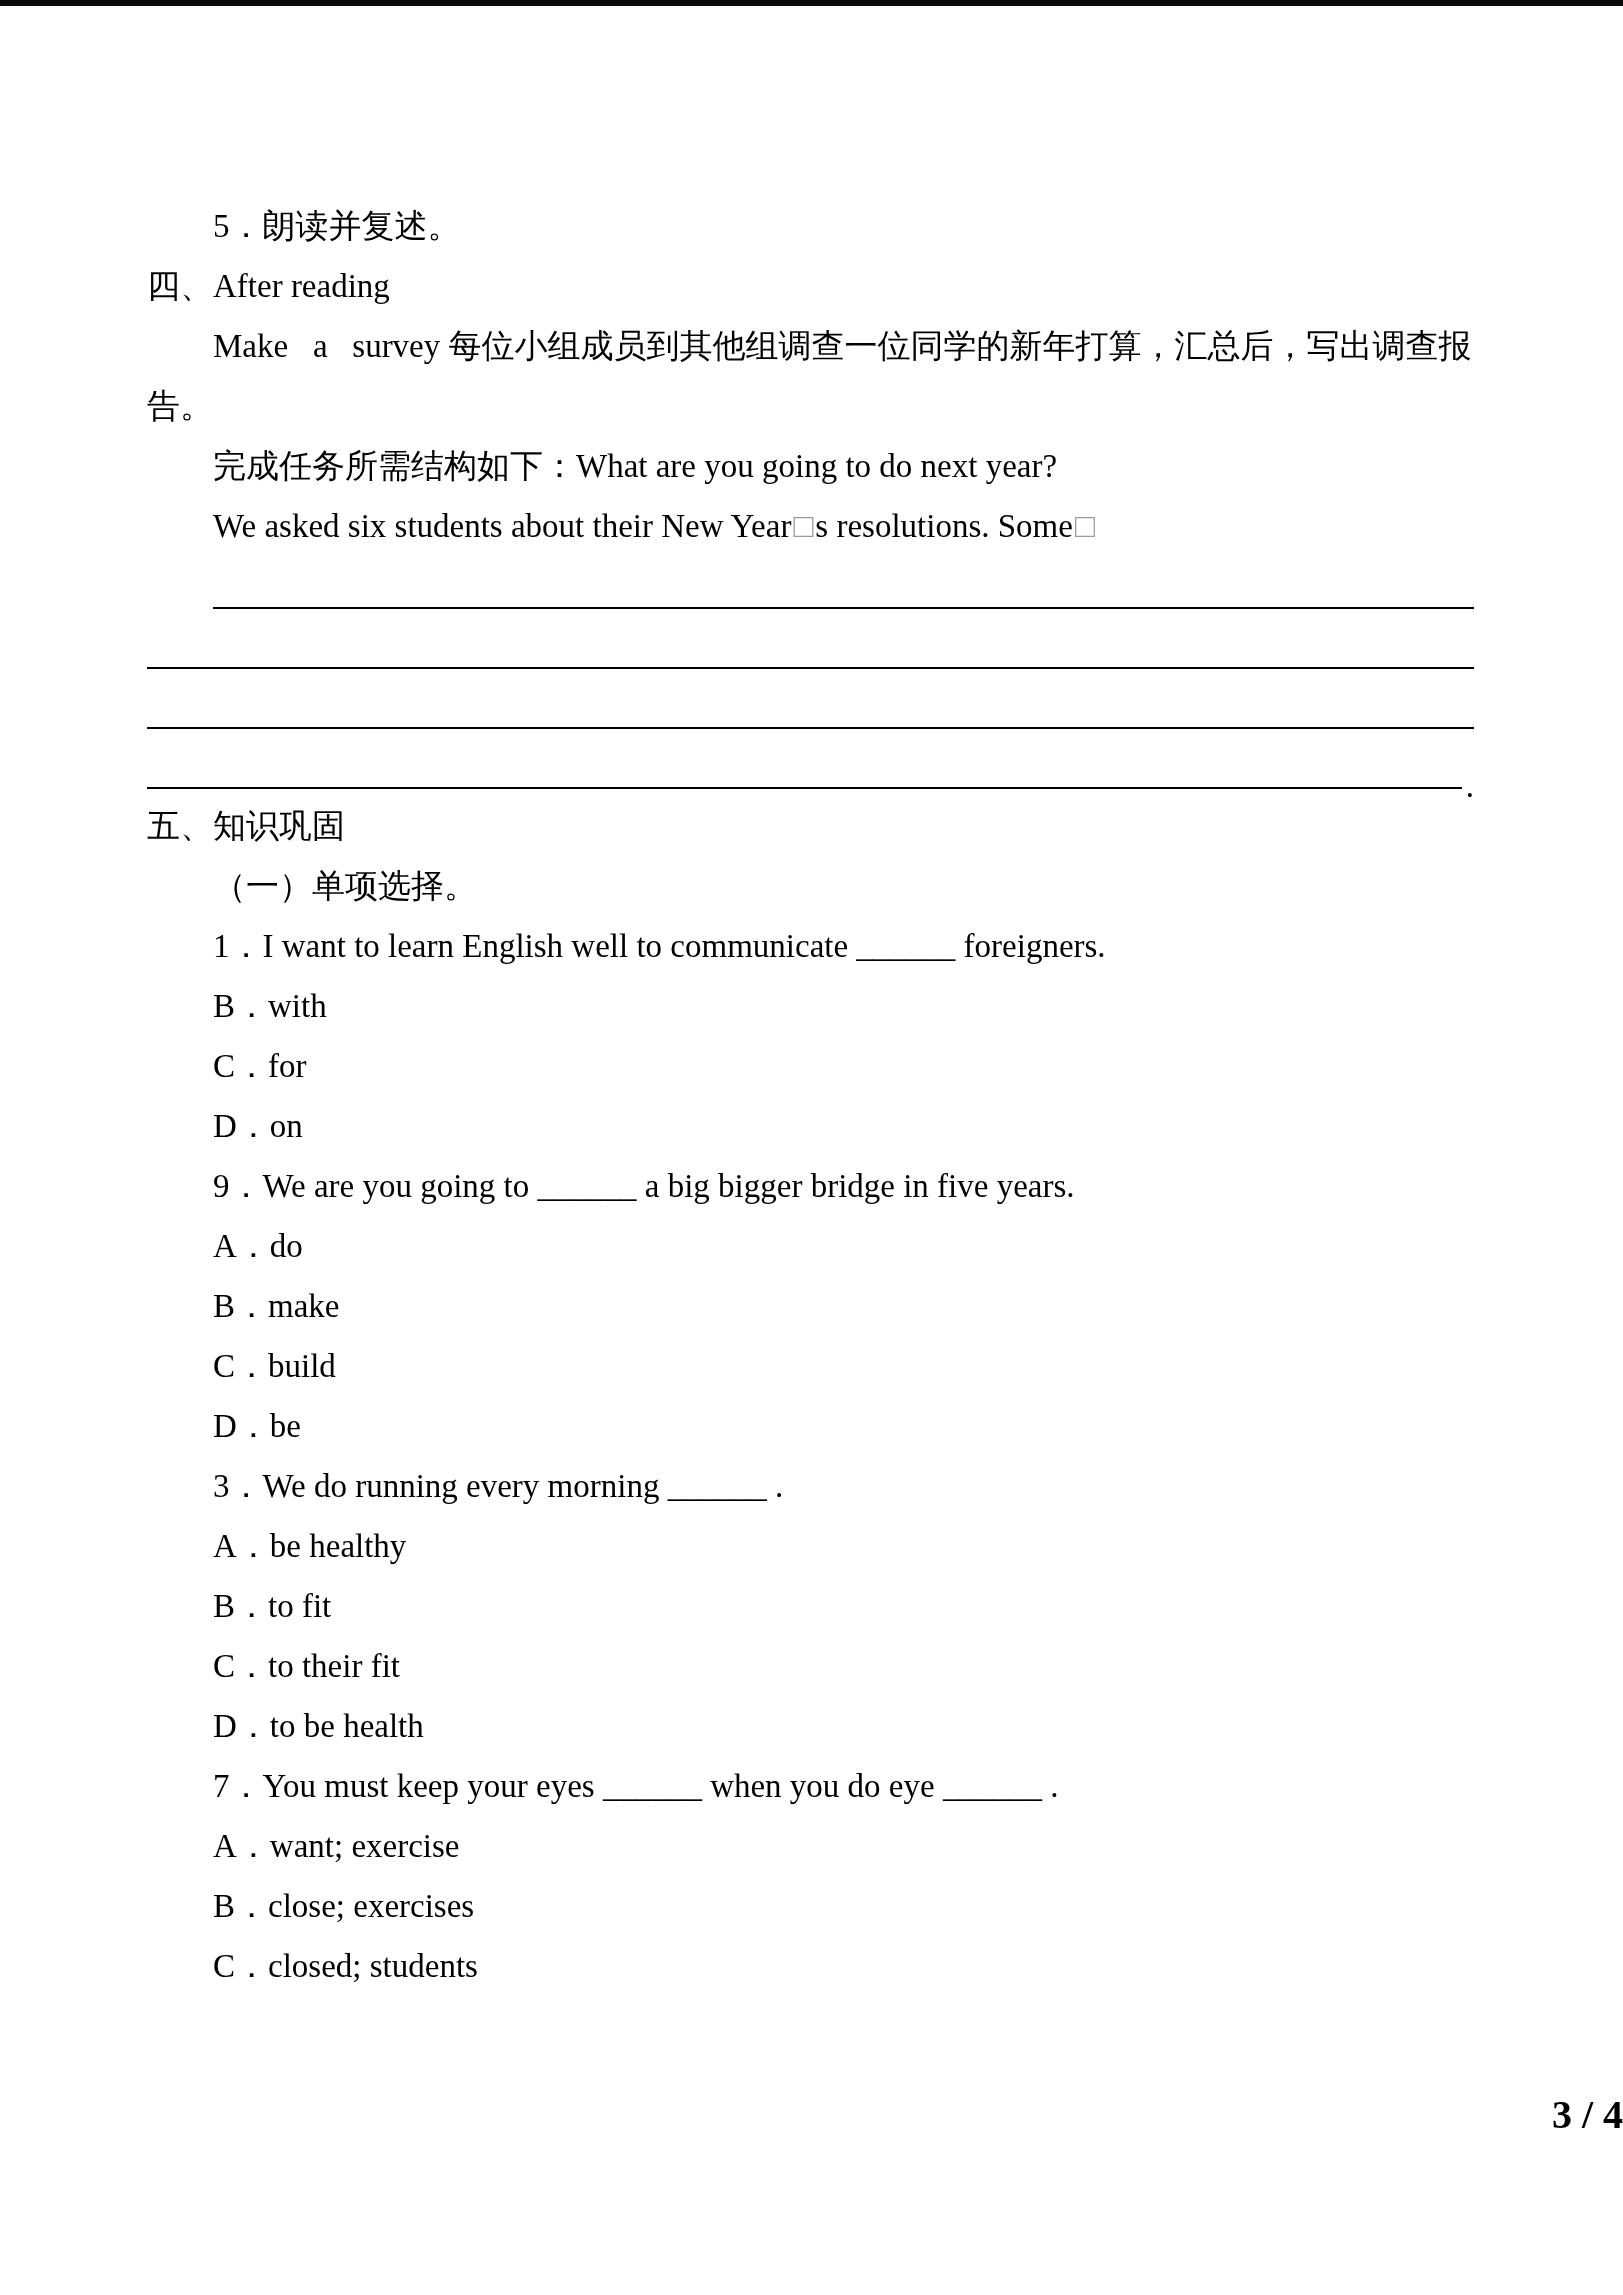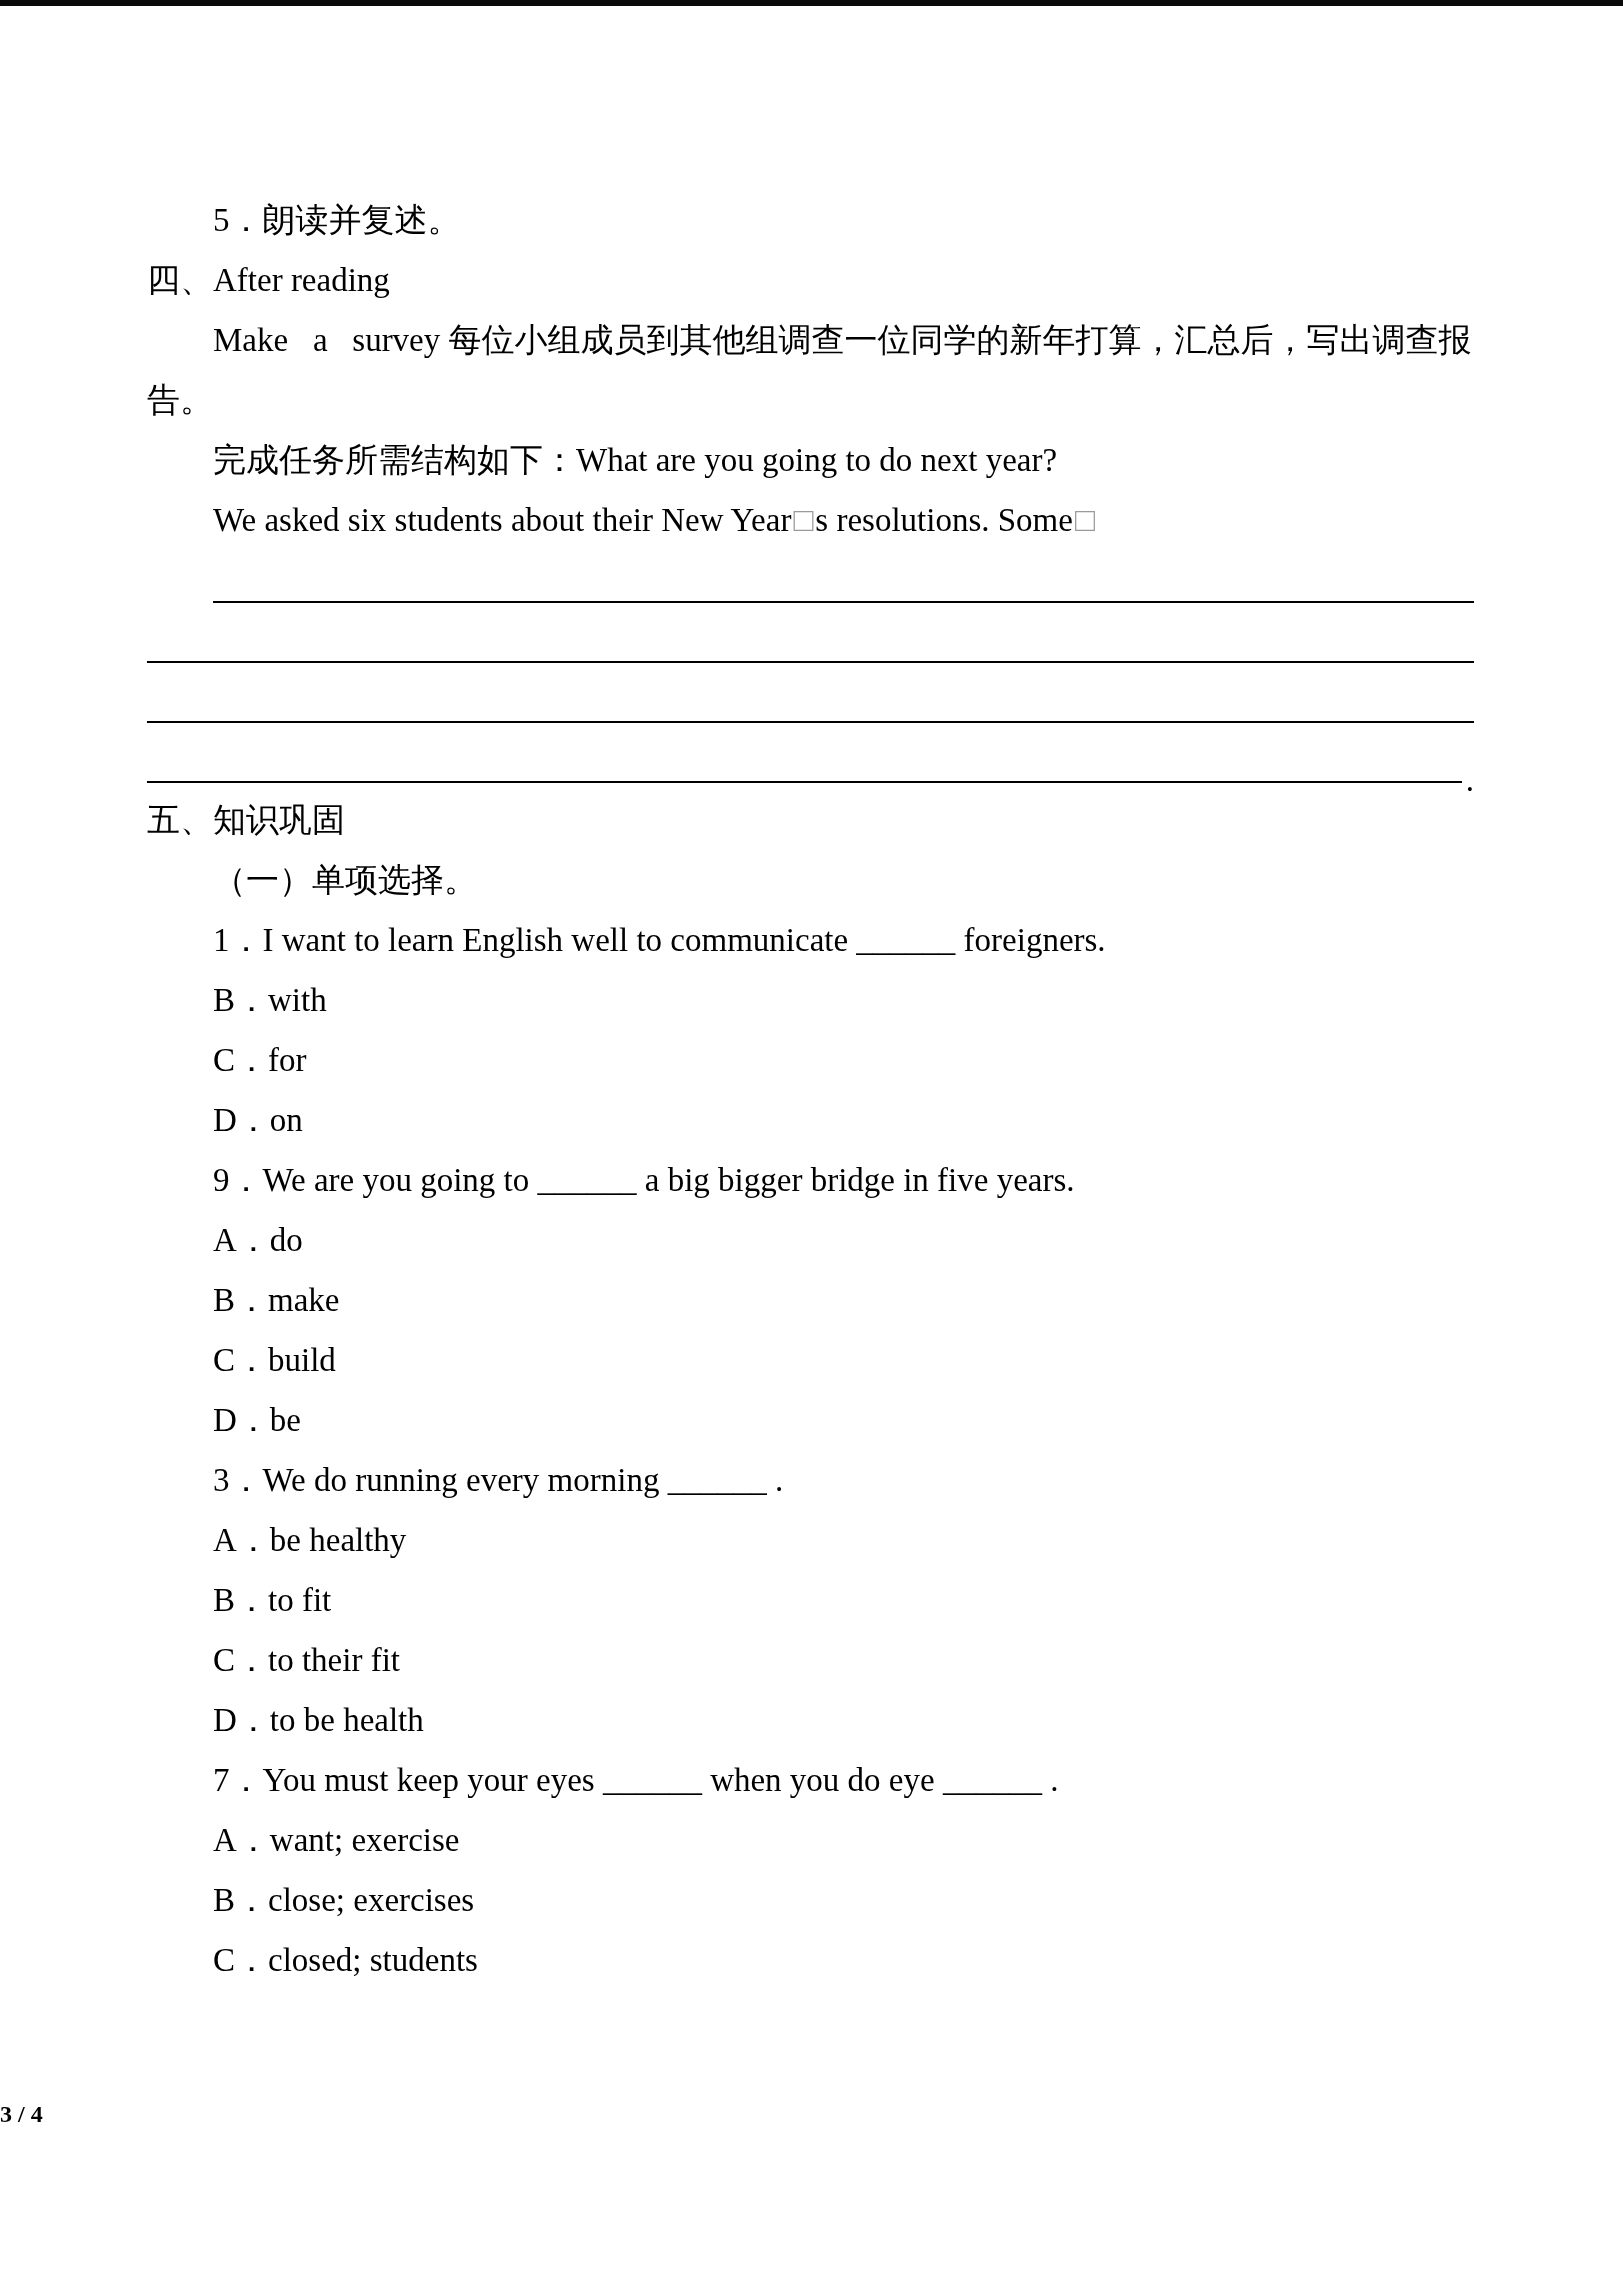--- a/index.html
+++ b/index.html
@@ -14,21 +14,21 @@
     overflow: hidden;
   }
   .scan-strip {
     position: absolute;
     top: 0; left: 0;
     width: 100%; height: 6.1px;
     background: #0a0a0a;
   }
   .content {
     position: absolute;
-    top: 190px;
+    top: 196px;
     left: 147px;
     right: 149px;
   }
   .row {
     height: 60px;
     line-height: 60px;
     font-size: 33px;
     white-space: pre-wrap;
     overflow: visible;
   }
@@ -62,22 +62,22 @@
   }
   .tofu {
     color: #9a9a9a;
     padding: 0 2px;
   }
   .footer {
     position: absolute;
     top: 2094px;
     left: 0;
     width: 100%;
-    text-align: left;
-    font-size: 24px;
+    text-align: right;
+    font-size: 40px;
     font-weight: bold;
     line-height: 41px;
   }
 </style>
 </head>
 <body>
 
 <div class="page">
   <div class="scan-strip"></div>
 

